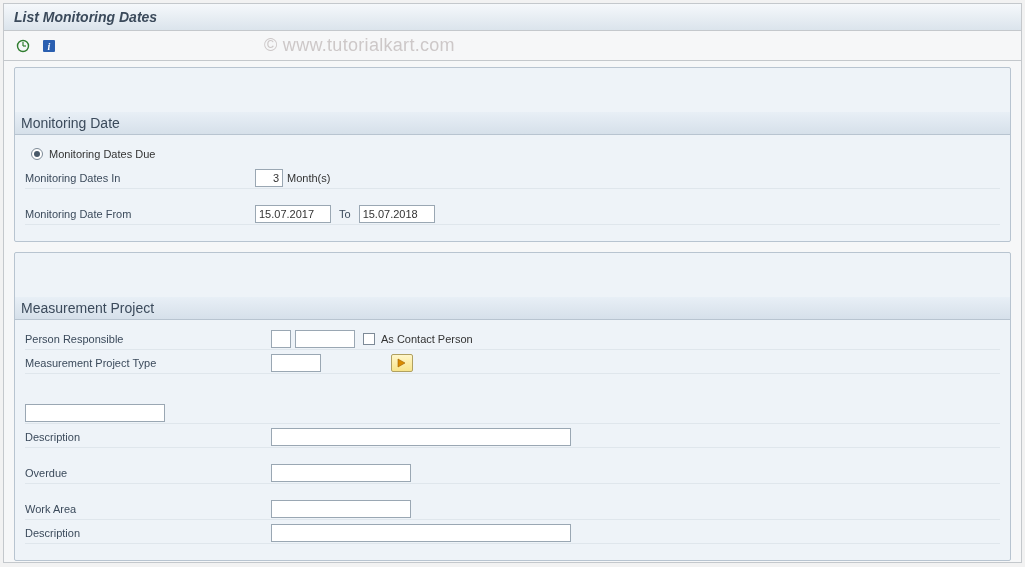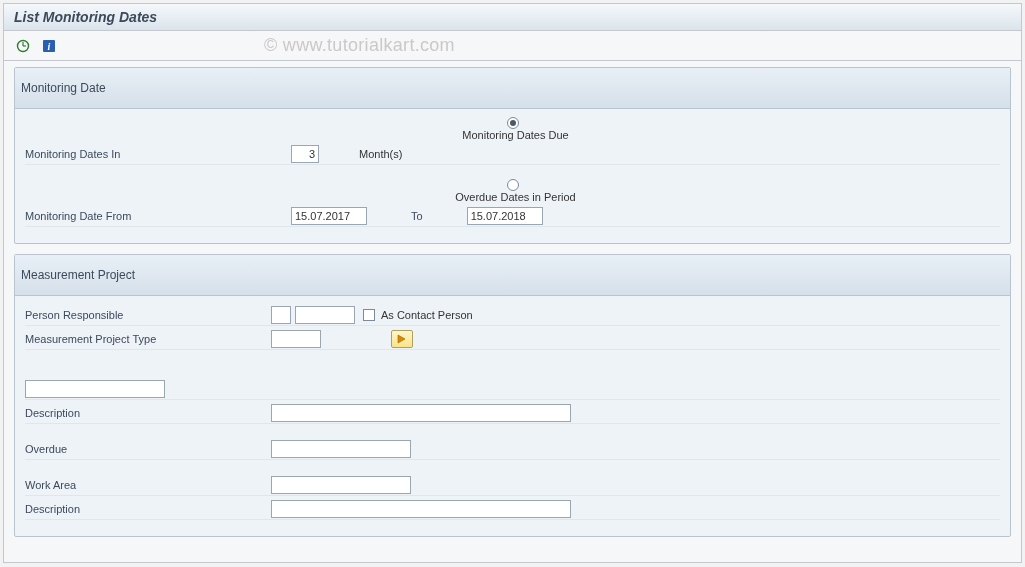--- a/index.html
+++ b/index.html
@@ -62,35 +62,36 @@
   .group {
     background: #eef3f8;
     border: 1px solid #b8c4d0;
     border-radius: 2px;
     margin-bottom: 10px;
     position: relative;
   }
   .group-header {
     background: linear-gradient(#e8eff6, #d6e0ea);
     border-bottom: 1px solid #b8c4d0;
-    padding: 13px 6px;
-    font-size: 12px;
-    color: #3b4a5b;
+    padding: 3px 6px;
+    font-size: 14px;
+    color: #3b4a5b;
+    margin-top: 44px;
   }
   .group-body {
     padding: 8px 10px 14px;
   }
   .row {
     display: flex;
     align-items: center;
     min-height: 22px;
     margin-bottom: 2px;
   }
-  .indent-radio { margin-left: 6px; flex-direction: column; }
-  .indent-sub { margin-left: 24px; gap: 36px; }
+  .indent-radio { margin-left: 6px; }
+  .indent-sub { margin-left: 24px; }
   .label-col {
     width: 230px;
     color: #3b4a5b;
   }
   .label-col-tight {
     width: 246px;
     color: #3b4a5b;
   }
   .rule {
     border-bottom: 1px solid #dfe6ec;
@@ -185,24 +186,20 @@
           <span>Monitoring Dates Due</span>
         </div>
         <div class="row indent-sub rule">
           <span class="label-col">Monitoring Dates In</span>
           <input type="text" class="inp w-tiny" value="3" style="">
           <span class="ml4">Month(s)</span>
         </div>
 
         <div class="spacer-sm"></div>
 
-        <div class="row indent-radio">
-          <span class="radio-circle"></span>
-          <span>Overdue Dates in Period</span>
-        </div>
         <div class="row indent-sub rule">
           <span class="label-col">Monitoring Date From</span>
           <input type="text" class="inp w-date" value="15.07.2017" style="">
           <span class="to-label">To</span>
           <input type="text" class="inp w-date" value="15.07.2018" style="">
         </div>
 
       </div>
     </div>
 

